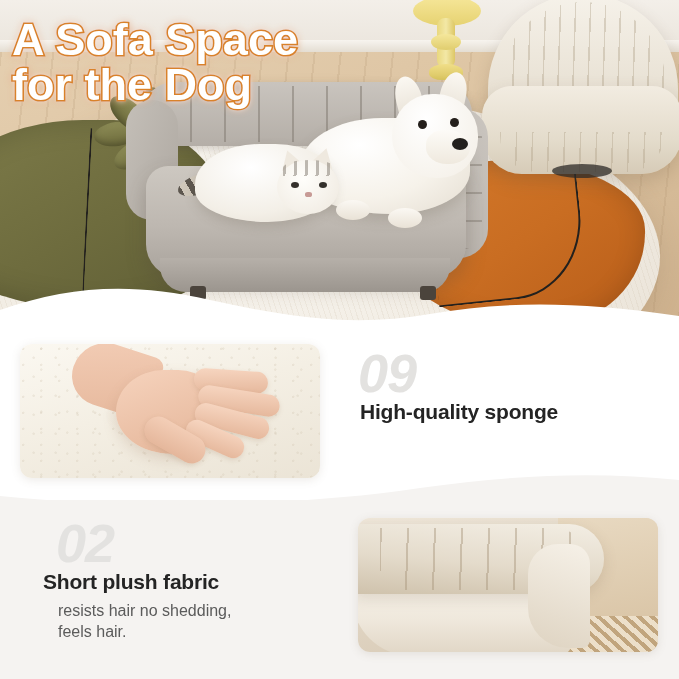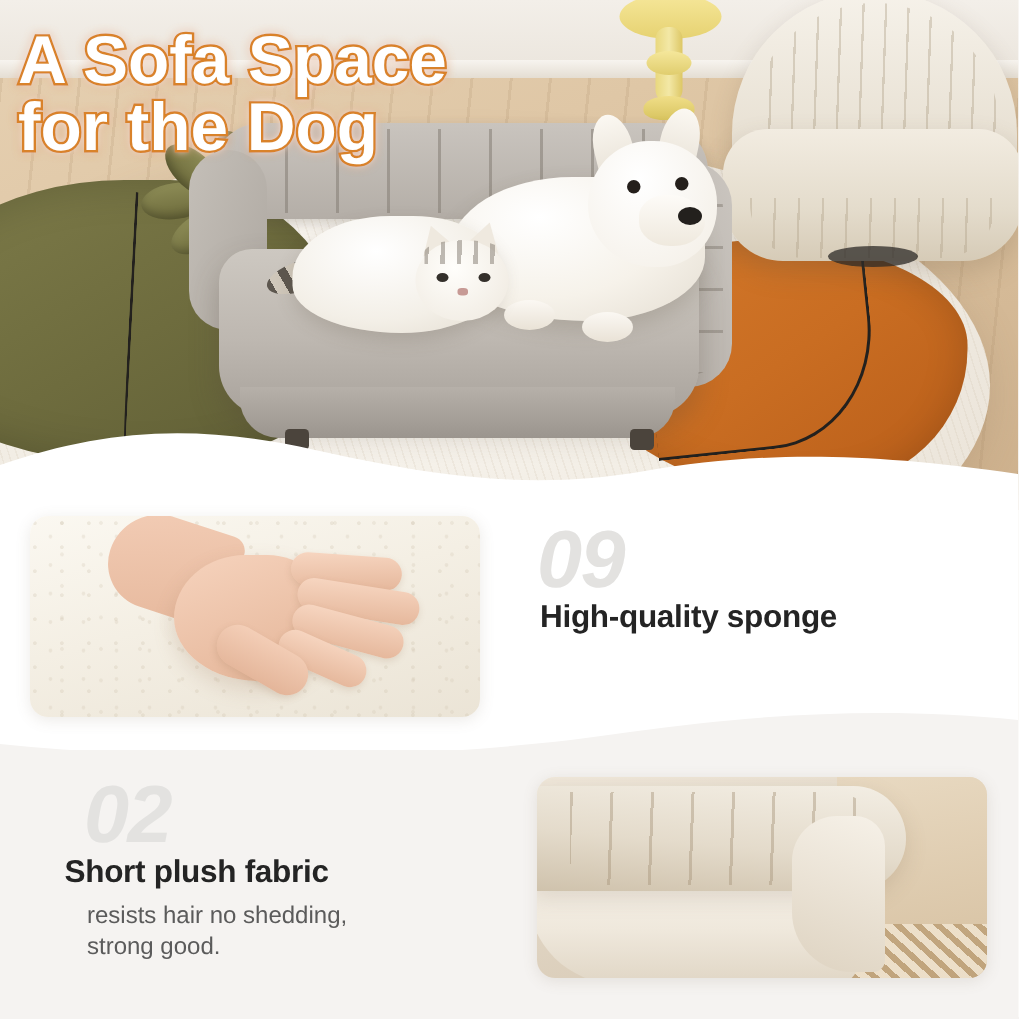--- a/index.html
+++ b/index.html
@@ -554,21 +554,21 @@
 
   <div class="sec02">
 
     <svg class="wave-mid" viewBox="0 0 679 44" preserveAspectRatio="none">
       <path d="M0,30 C140,44 300,40 420,22 C520,8 600,6 679,14 L679,44 L0,44 Z" fill="#f5f3f1"></path>
     </svg>
 
     <div class="num num02">02</div>
     <div class="feat-title t02">Short plush fabric</div>
     <div class="feat-desc d02">resists hair no shedding,
-strong good.</div>
+feels hair.</div>
 
     <div class="photo photo-plush">
       <div class="pl-floor"></div>
       <div class="pl-weave"></div>
       <div class="pl-seat"></div>
       <div class="pl-backrest"></div>
       <div class="pl-arm"></div>
     </div>
   </div>
 

